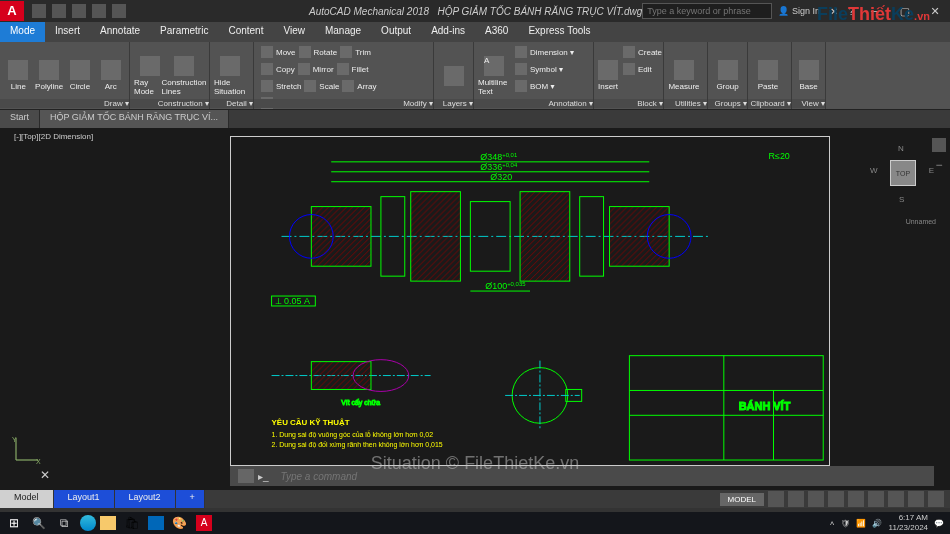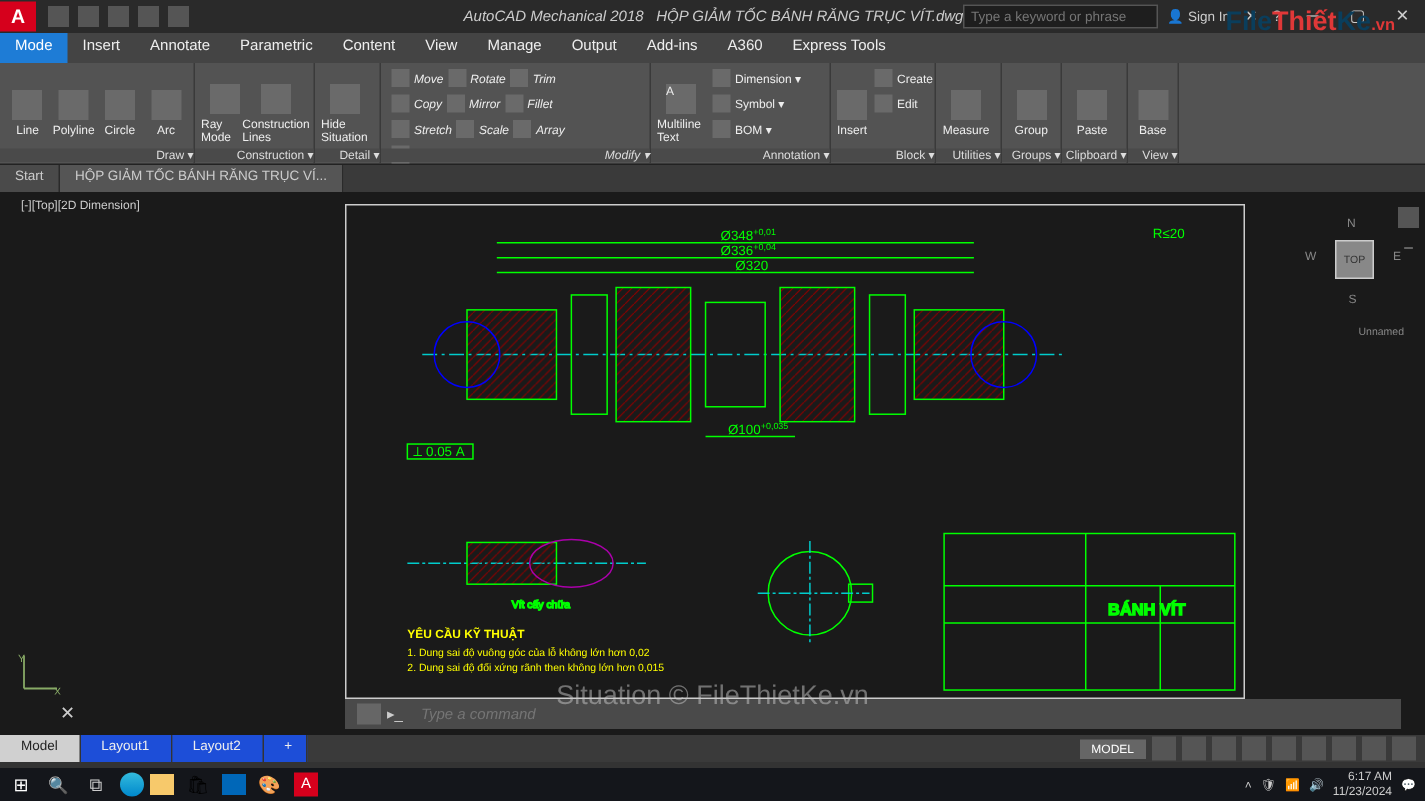--- a/index.html
+++ b/index.html
@@ -165,21 +165,21 @@
   </div>
   <div class="rgroup" style="width:44px;">
     <div class="rbtns">
         <div class="rbtn-big">
           <div class="ico"></div>
           <span>Hide Situation</span>
         </div>
       </div>
     <div class="rgroup-label">Detail ▾</div>
   </div>
-  <div class="rgroup" style="width:180px;font-style:italic;">
+  <div class="rgroup" style="width:180px;">
     <div class="rbtn-stack" style="flex:1;">
       <div class="rbtn-sm">
           <div class="ico"></div>
           <span>Move</span> 
           <div class="ico"></div>
           <span>Rotate</span> 
           <div class="ico"></div>
           <span>Trim</span>
         </div>
       <div class="rbtn-sm">
@@ -197,20 +197,28 @@
           <span>Scale</span> 
           <div class="ico"></div>
           <span>Array</span>
         </div>
       <div class="rbtn-sm">
           <div class="ico"></div>
           <span>Move to Another Layer ▾</span>
         </div>
     </div>
     <div class="rgroup-label">Modify ▾</div>
+  </div>
+  <div class="rgroup" style="width:40px;">
+    <div class="rbtns">
+        <div class="rbtn-big">
+          <div class="ico"></div>
+        </div>
+      </div>
+    <div class="rgroup-label">Layers ▾</div>
   </div>
   <div class="rgroup" style="width:120px;">
     <div class="rbtns">
       <div class="rbtn-big">
           <div class="ico" style="background:#6a6a6a;">A</div>
           <span>Multiline Text</span>
         </div>
       <div class="rbtn-stack">
         <div class="rbtn-sm">
             <div class="ico"></div>

